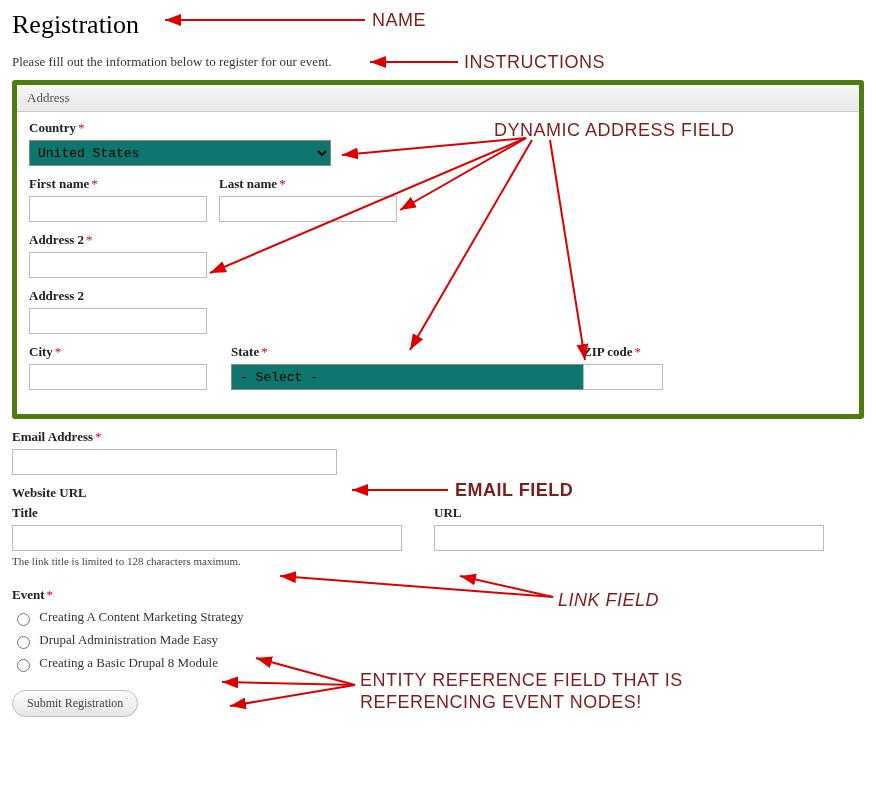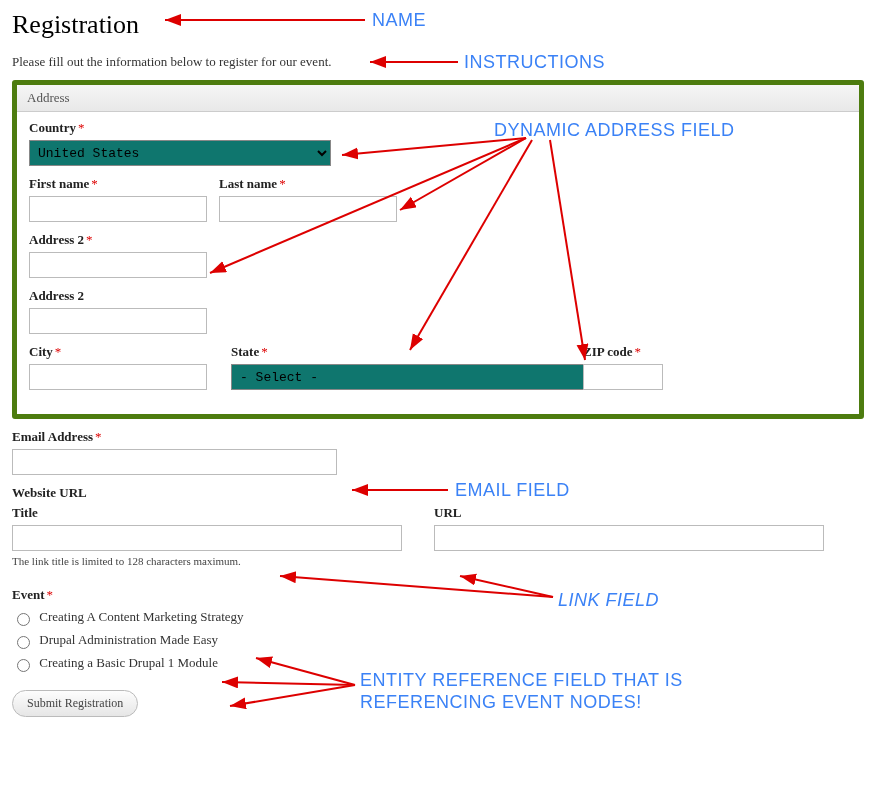--- a/index.html
+++ b/index.html
@@ -87,21 +87,21 @@
     border-radius: 16px;
     padding: 5px 14px;
     font-family: Georgia, serif;
     font-size: 12px;
     color: #444;
     cursor: pointer;
   }
   
   .anno {
     position: absolute;
-    color: #3b82f6;
+    color: #7f1d1d;
     font-family: Arial, Helvetica, sans-serif;
     font-size: 18px;
     font-weight: normal;
     letter-spacing: 0.5px;
     pointer-events: none;
   }
   svg.arrows {
     position: absolute;
     top: 0; left: 0;
     width: 876px; height: 790px;
@@ -210,32 +210,32 @@
   <div class="radio-item">
     <input type="radio" name="event" style="">
     <label>Creating A Content Marketing Strategy</label>
   </div>
   <div class="radio-item">
     <input type="radio" name="event" style="">
     <label>Drupal Administration Made Easy</label>
   </div>
   <div class="radio-item">
     <input type="radio" name="event" style="">
-    <label>Creating a Basic Drupal 1 Module</label>
+    <label>Creating a Basic Drupal 8 Module</label>
   </div>
 </div>
 
 <div style="margin-top:18px;">
   <button class="submit-btn">Submit Registration</button>
 </div>
 
 <div class="anno" style="top:10px; left:372px;">NAME</div>
 <div class="anno" style="top:52px; left:464px;">INSTRUCTIONS</div>
 <div class="anno" style="top:120px; left:494px;">DYNAMIC ADDRESS FIELD</div>
-<div class="anno" style="top:480px; left:455px;">EMAIL FIELD</div>
+<div class="anno" style="top:480px; left:455px;font-weight:bold;">EMAIL FIELD</div>
 <div class="anno" style="top:590px; left:558px;font-style:italic;">LINK FIELD</div>
 <div class="anno" style="top:670px; left:360px;">ENTITY REFERENCE FIELD THAT IS</div>
 <div class="anno" style="top:692px; left:360px;">REFERENCING EVENT NODES!</div>
 
 <svg class="arrows">
   <defs>
     <marker id="ah" markerWidth="10" markerHeight="10" refX="8" refY="3" orient="auto">
       <path d="M0,0 L8,3 L0,6 Z" fill="#d00"></path>
     </marker>
   </defs>

